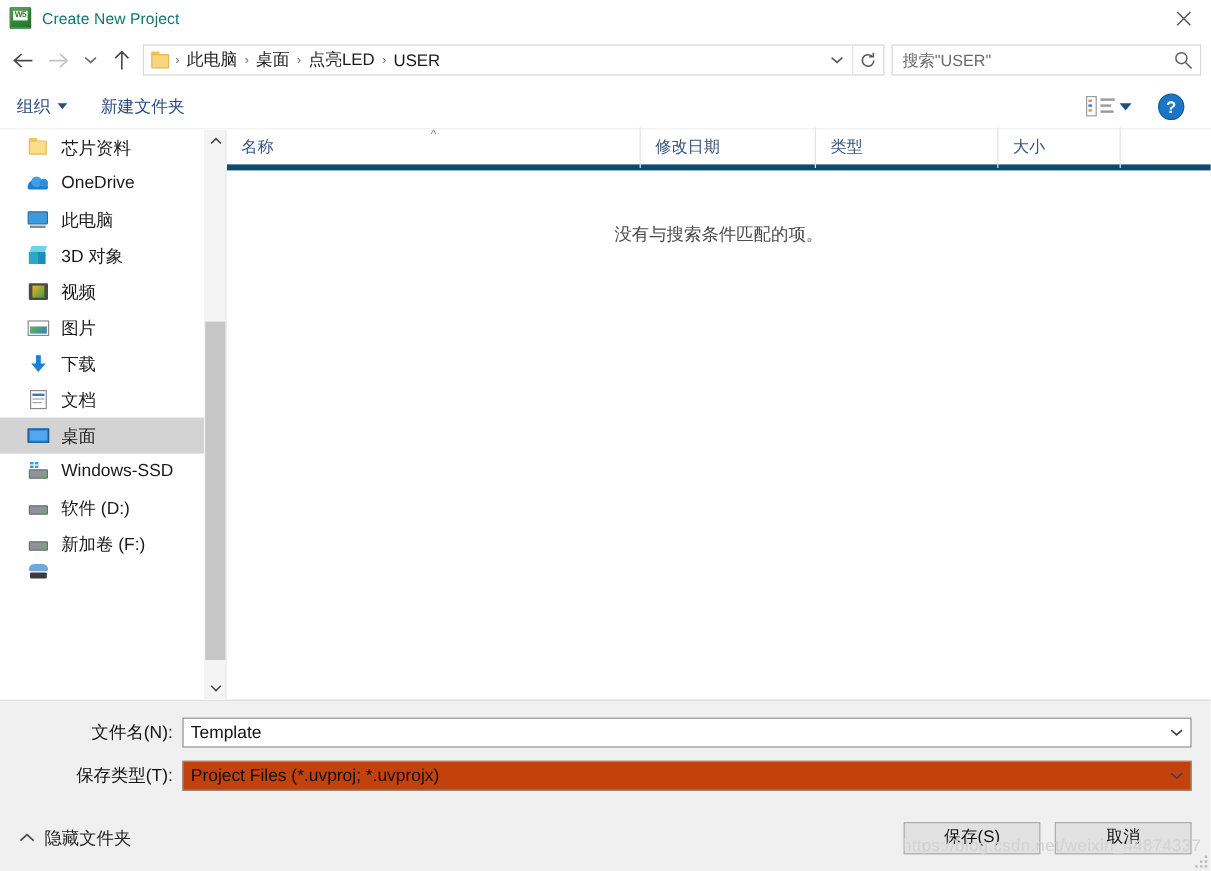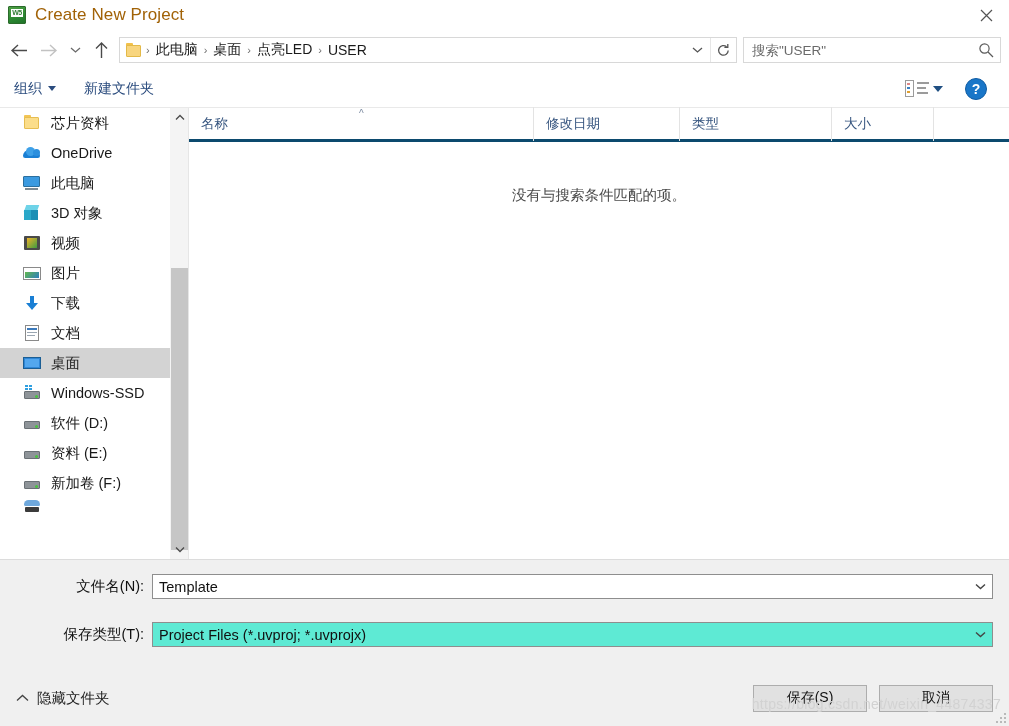--- a/index.html
+++ b/index.html
@@ -46,22 +46,22 @@
     position: absolute;
     left: 0; right: 0; top: 1px;
     font-size: 7px;
     font-weight: bold;
     color: #2f7d33;
     text-align: center;
     line-height: 9px;
     letter-spacing: -0.5px;
   }
   .title-text {
-    font-size: 17px;
-    color: #a16207;
+    font-size: 13px;
+    color: #0f766e;
     letter-spacing: 0.1px;
   }
   .close-btn {
     position: absolute;
     right: 0; top: 0;
     width: 46px; height: 30px;
     display: flex; align-items: center; justify-content: center;
     cursor: default;
   }
   .close-btn svg { display: block; }
@@ -369,21 +369,21 @@
     display: flex;
     flex-direction: column;
     background: #ffffff;
     min-width: 0;
   }
   .col-header {
     height: 34px;
     flex: 0 0 34px;
     display: flex;
     align-items: center;
-    border-bottom: 3px solid #0c4a6e;
+    border-bottom: 5px solid #0c4a6e;
   }
   .col {
     font-size: 13.5px;
     color: #36557f;
     height: 34px;
     display: flex;
     align-items: center;
     padding-left: 12px;
     border-right: 1px solid #e3e3e3;
     position: relative;
@@ -418,41 +418,41 @@
   
   .formarea {
     flex: 0 0 auto;
     background: #f0f0f0;
     border-top: 1px solid #dcdcdc;
     padding: 14px 16px 0 16px;
   }
   .form-row {
     display: flex;
     align-items: center;
-    margin-bottom: 23px;
+    margin-bottom: 11px;
   }
   .form-label {
     width: 136px;
     flex: 0 0 136px;
     text-align: right;
     padding-right: 8px;
     font-size: 14.5px;
     color: #111111;
     white-space: nowrap;
   }
   .combo {
     flex: 1 1 auto;
     height: 25px;
     border: 1px solid #8e8e8e;
     display: flex;
     align-items: center;
     background: #ffffff;
     min-width: 0;
   }
-  .combo.readonly { background: #5eead4; }
+  .combo.readonly { background: #c2410c; }
   .combo-value {
     flex: 1 1 auto;
     font-size: 14.5px;
     color: #111111;
     padding-left: 6px;
     border: none;
     outline: none;
     background: transparent;
     font-family: inherit;
     min-width: 0;
@@ -714,27 +714,20 @@
         </div>
 
         <div class="nav-item indent">
           <span class="nav-ico ico-drive">
               <span class="d"></span>
               <span class="led"></span>
             </span>
           <span>软件 (D:)</span>
         </div>
 
-        <div class="nav-item indent">
-          <span class="nav-ico ico-drive">
-              <span class="d"></span>
-              <span class="led"></span>
-            </span>
-          <span>资料 (E:)</span>
-        </div>
 
         <div class="nav-item indent">
           <span class="nav-ico ico-drive">
               <span class="d"></span>
               <span class="led"></span>
             </span>
           <span>新加卷 (F:)</span>
         </div>
 
         <div class="nav-item indent partial">

